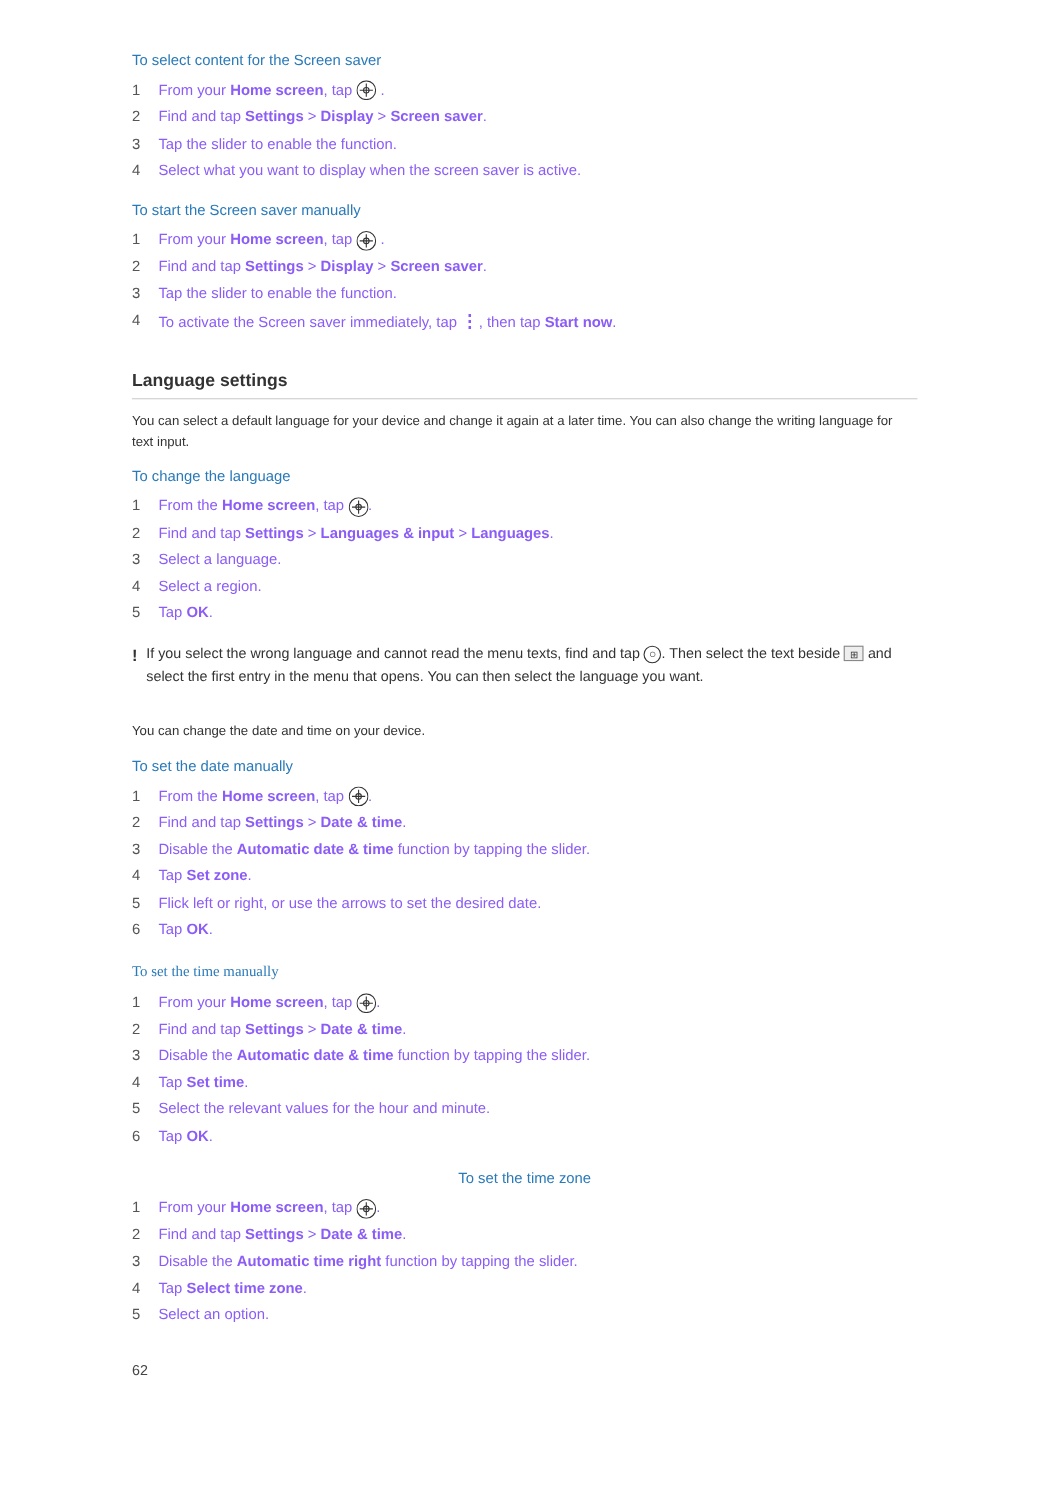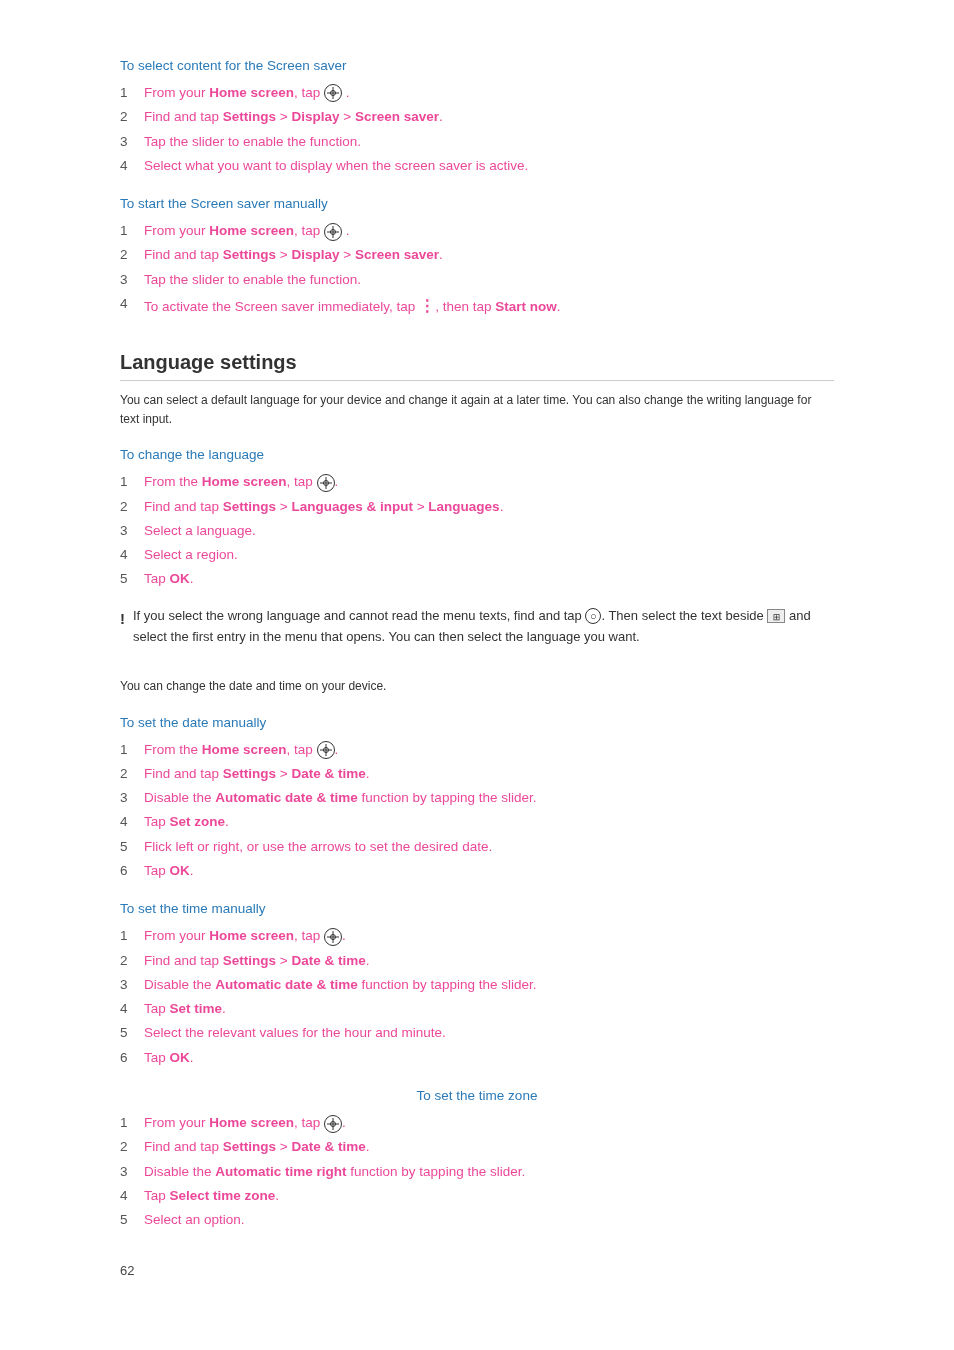--- a/index.html
+++ b/index.html
@@ -6,52 +6,52 @@
     body {
       font-family: Arial, Helvetica, sans-serif;
       font-size: 14px;
       color: #333;
       background: #fff;
       width: 954px;
       min-height: 1350px;
       padding: 40px 120px 60px 120px;
     }
     .section-heading {
-      font-size: 20px;
+      font-size: 16px;
       font-weight: bold;
       border-bottom: 1px solid #ccc;
       padding-bottom: 6px;
       margin-bottom: 10px;
       margin-top: 30px;
     }
     .section-intro {
       font-size: 12px;
       line-height: 1.6;
       margin-bottom: 14px;
       color: #333;
     }
     .subsection-title {
       color: #2a7ab8;
       font-size: 13.5px;
       margin-bottom: 8px;
-      margin-top: 18px;
+      margin-top: 7px;
     }
     ol {
       list-style: none;
       counter-reset: step-counter;
       margin-left: 0;
       padding-left: 0;
     }
     ol li {
       counter-increment: step-counter;
       font-size: 13.5px;
       line-height: 1.8;
       padding-left: 24px;
       position: relative;
-      color: #ec4899;
+      color: #8b5cf6;
     }
     ol li::before {
       content: counter(step-counter);
       position: absolute;
       left: 0;
       top: 0;
       color: #555;
       font-size: 13.5px;
     }
     .bold { font-weight: bold; }
@@ -159,21 +159,21 @@
             <line x1="3" y1="9" x2="15" y2="9" stroke="#333" stroke-width="1"></line>
             <circle cx="9" cy="9" r="2.5" stroke="#333" stroke-width="1"></circle>
           </svg></span>.</li>
     <li>Find and tap <span class="bold">Settings</span> &gt; <span class="bold">Date &amp; time</span>.</li>
     <li>Disable the <span class="bold">Automatic date &amp; time</span> function by tapping the slider.</li>
     <li>Tap <span class="bold">Set zone</span>.</li>
     <li>Flick left or right, or use the arrows to set the desired date.</li>
     <li>Tap <span class="bold">OK</span>.</li>
   </ol>
 
-  <div class="subsection-title" style="margin-top:18px;">To set the time manually</div>
+  <div class="subsection-title" style="margin-top:18px;font-family:Liberation Serif, serif;">To set the time manually</div>
   <ol>
     <li>From your <span class="bold">Home screen</span>, tap <span class="apps-icon"><svg viewBox="0 0 18 18" fill="none" xmlns="http://www.w3.org/2000/svg">
             <circle cx="9" cy="9" r="8.5" stroke="#333" stroke-width="1"></circle>
             <line x1="9" y1="3" x2="9" y2="15" stroke="#333" stroke-width="1"></line>
             <line x1="3" y1="9" x2="15" y2="9" stroke="#333" stroke-width="1"></line>
             <circle cx="9" cy="9" r="2.5" stroke="#333" stroke-width="1"></circle>
           </svg></span>.</li>
     <li>Find and tap <span class="bold">Settings</span> &gt; <span class="bold">Date &amp; time</span>.</li>
     <li>Disable the <span class="bold">Automatic date &amp; time</span> function by tapping the slider.</li>
     <li>Tap <span class="bold">Set time</span>.</li>

